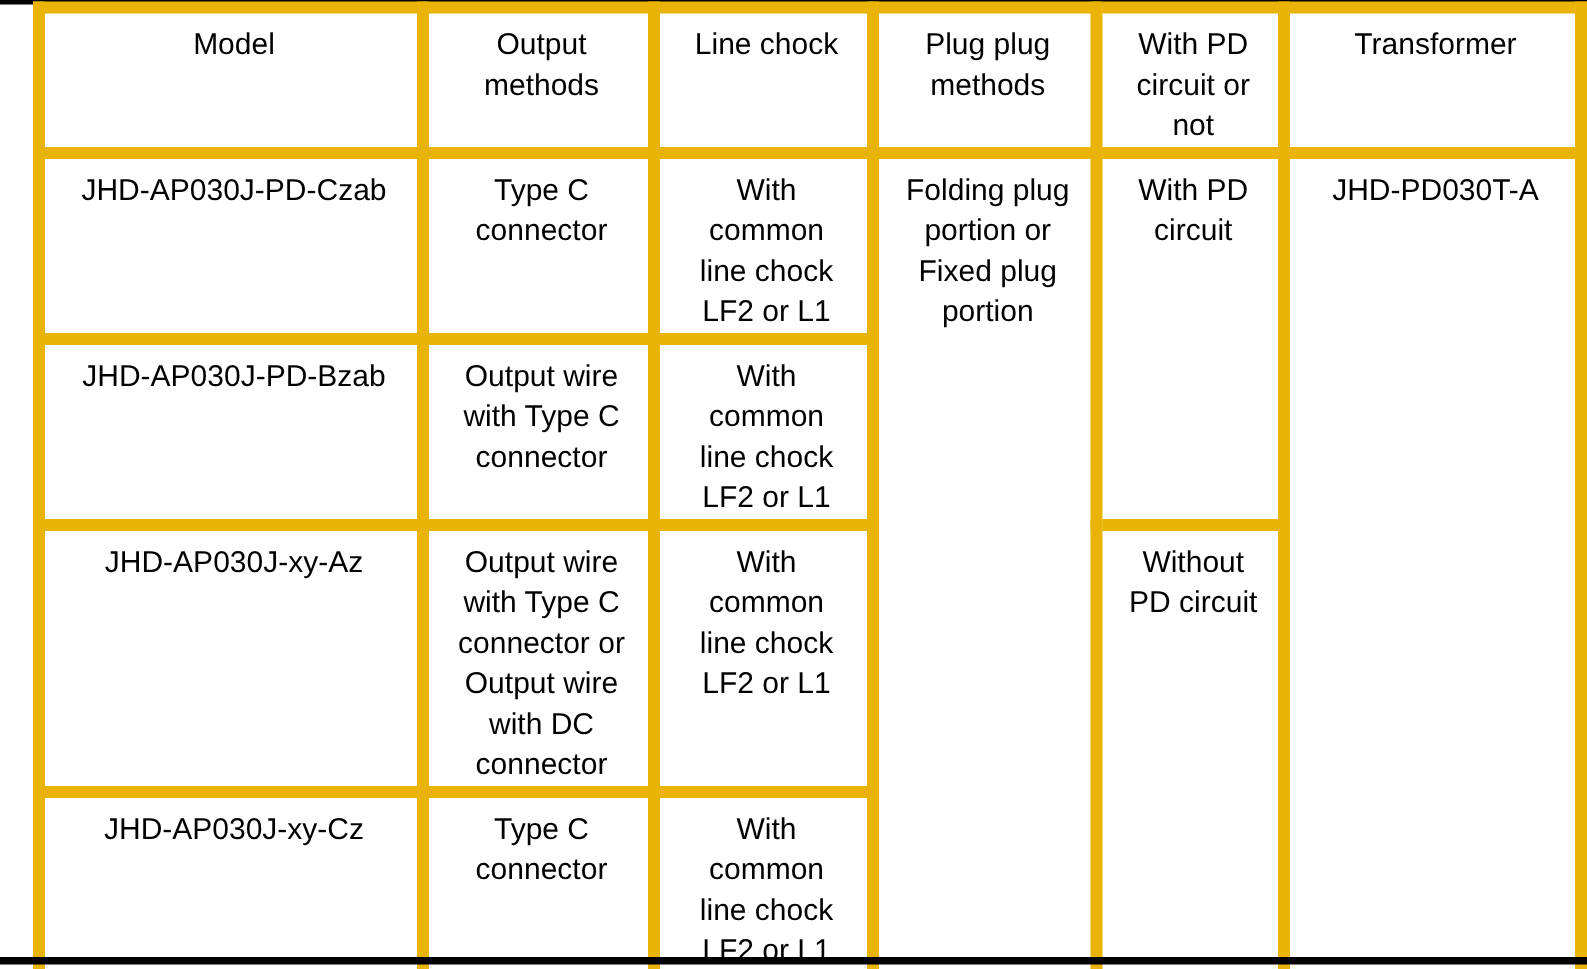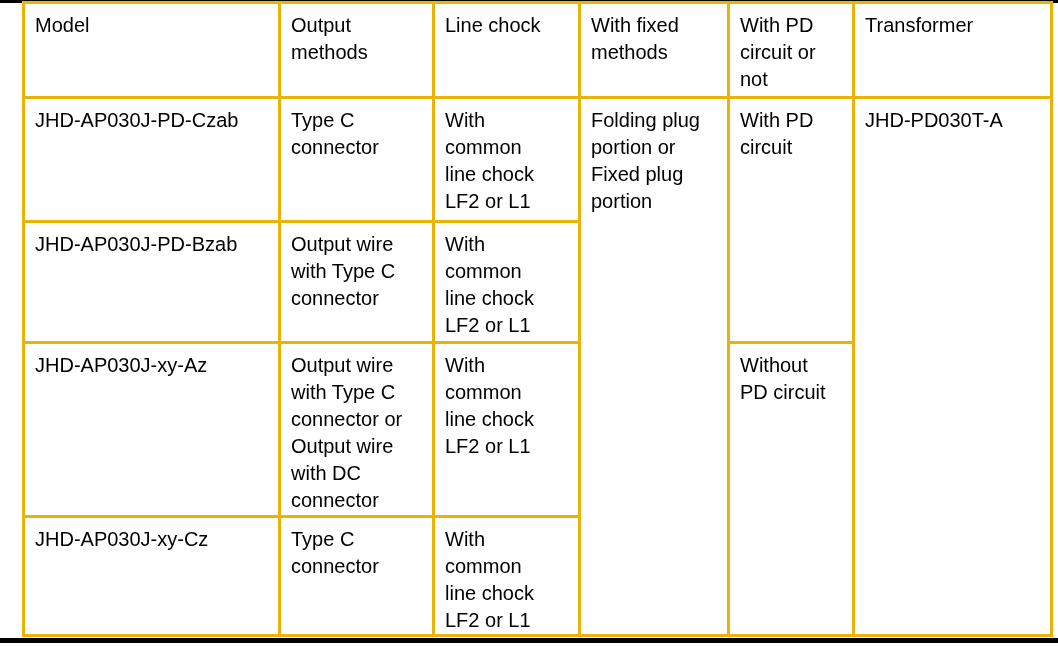--- a/index.html
+++ b/index.html
@@ -37,23 +37,23 @@
   table.spec {
     position: absolute;
     left: 22px;
     top: 1px;
     width: 1028px;
     border-collapse: collapse;
     table-layout: fixed;
   }
   table.spec th,
   table.spec td {
-    border: 3px solid #eab308;
+    border: 8px solid #eab308;
     vertical-align: top;
-    text-align: left;
+    text-align: center;
     font-weight: normal;
     font-size: 20px;
     line-height: 27px;
     padding: 8px 6px 0 10px;
     white-space: pre-line;
     overflow: hidden;
   }
   tr.r-head   { height: 95px; }
   tr.r-row1   { height: 124px; margin-top: 48px; }
   tr.r-row2   { height: 121px; }
@@ -74,21 +74,21 @@
       <col style="width:149px">
       <col style="width:125px">
       <col style="width:198px">
     </colgroup>
     <tbody>
       <tr class="r-head">
         <th>Model</th>
         <th>Output
 methods</th>
         <th>Line chock</th>
-        <th>With fixed
+        <th>Plug plug
 methods</th>
         <th>With PD
 circuit or
 not</th>
         <th>Transformer</th>
       </tr>
 
       <tr class="r-row1">
         <td>JHD-AP030J-PD-Czab</td>
         <td>Type C

